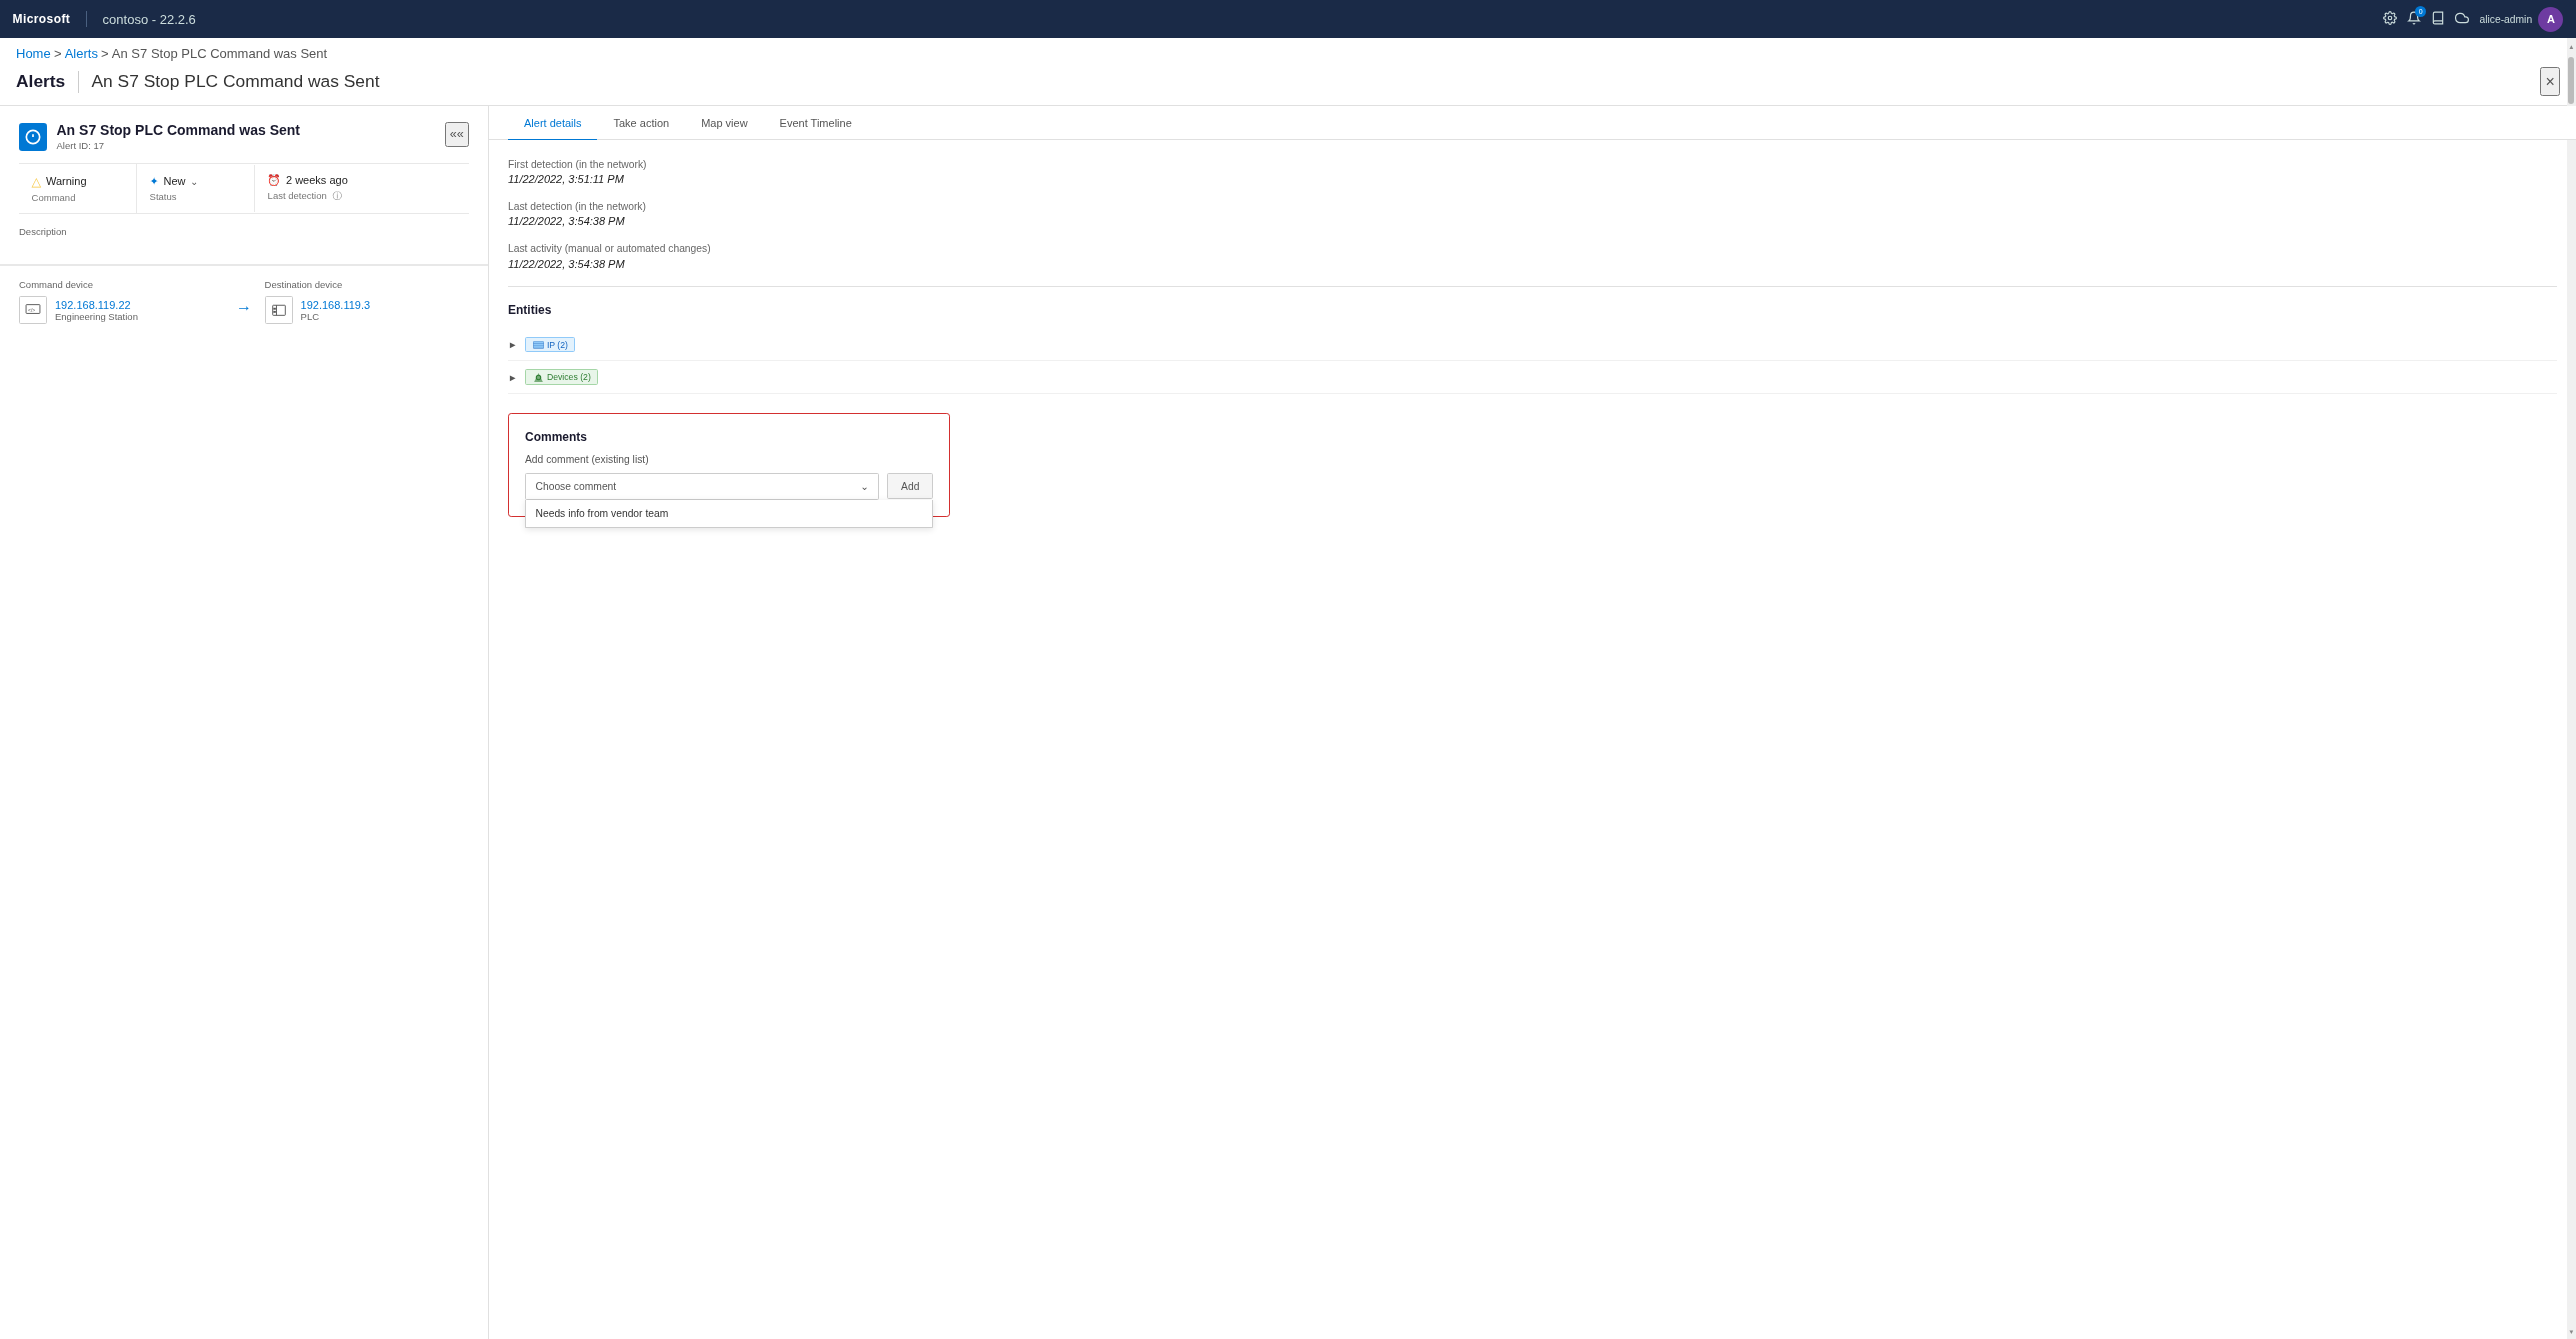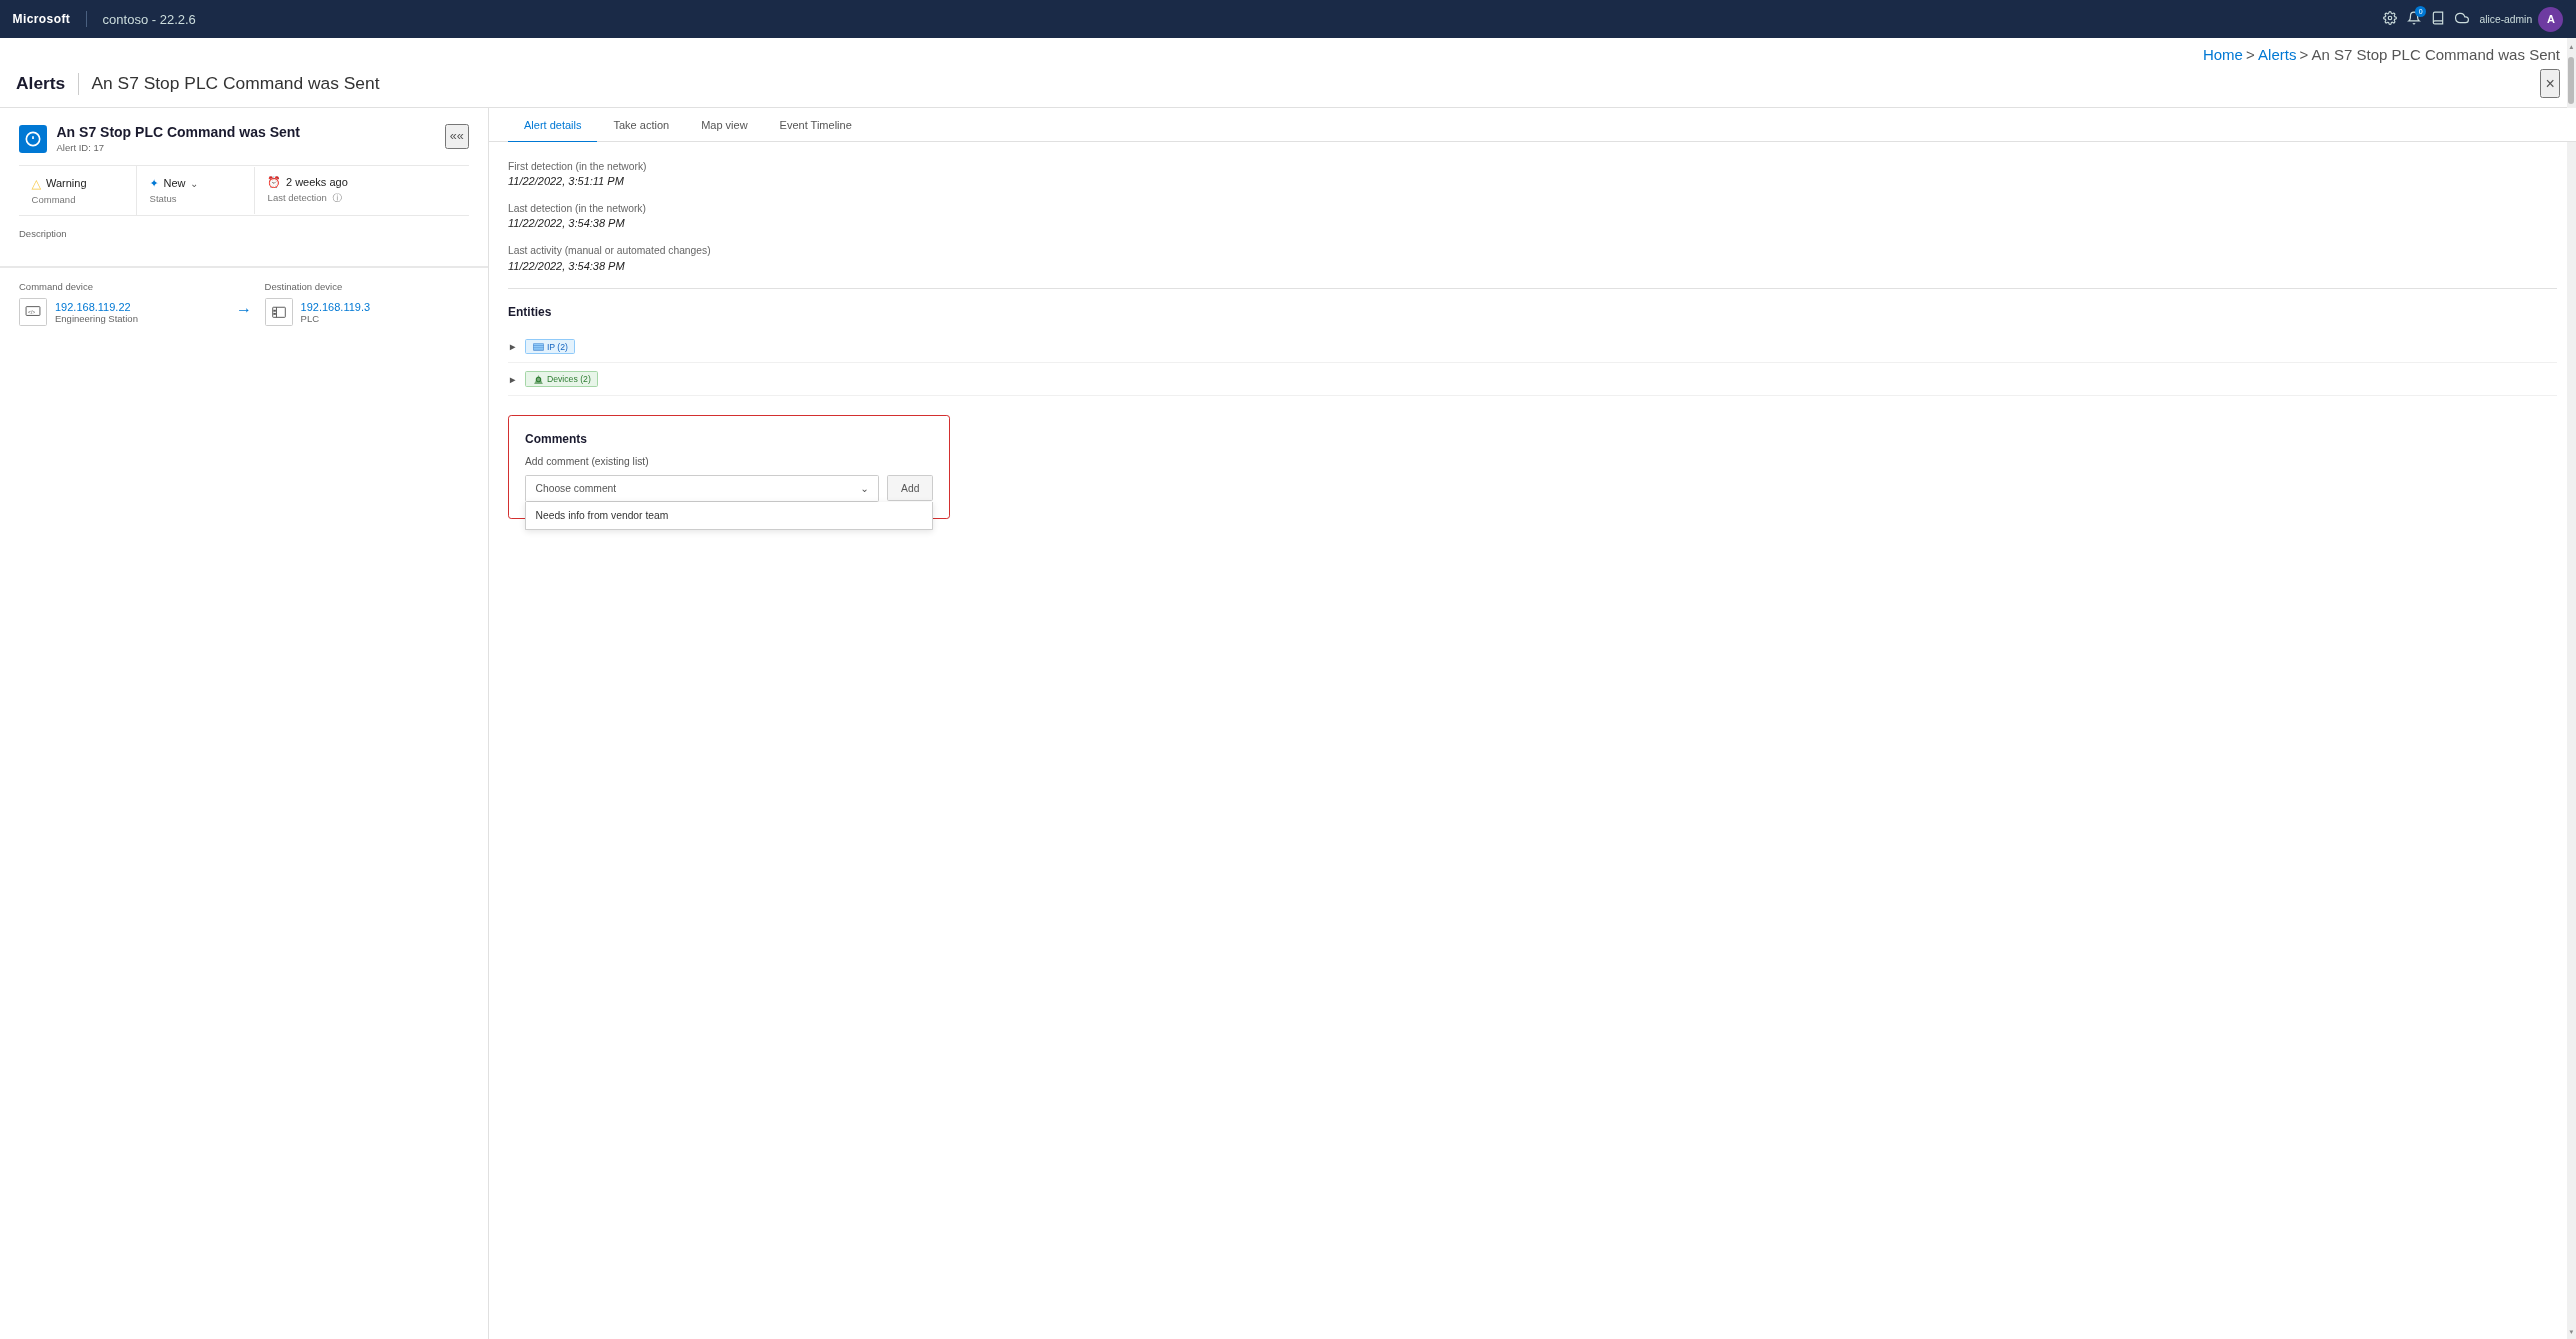--- a/index.html
+++ b/index.html
@@ -73,26 +73,25 @@
       display: flex;
       align-items: center;
       justify-content: center;
       font-weight: 600;
       font-size: 11px;
     }
 
     
     .breadcrumb {
       padding: 8px 16px 3.2px;
-      font-size: 15px;
+      font-size: 13px;
       color: #0078d4;
       display: flex;
       align-items: center;
       gap: 3.2px;
-      justify-content: flex-end;
     }
     .breadcrumb span { color: #555; }
     .breadcrumb a { color: #0078d4; text-decoration: none; cursor: pointer; }
 
     
     .page-header {
       display: flex;
       align-items: center;
       padding: 3.2px 16px 9.5px;
       border-bottom: 0.8px solid #e0e0e0;

